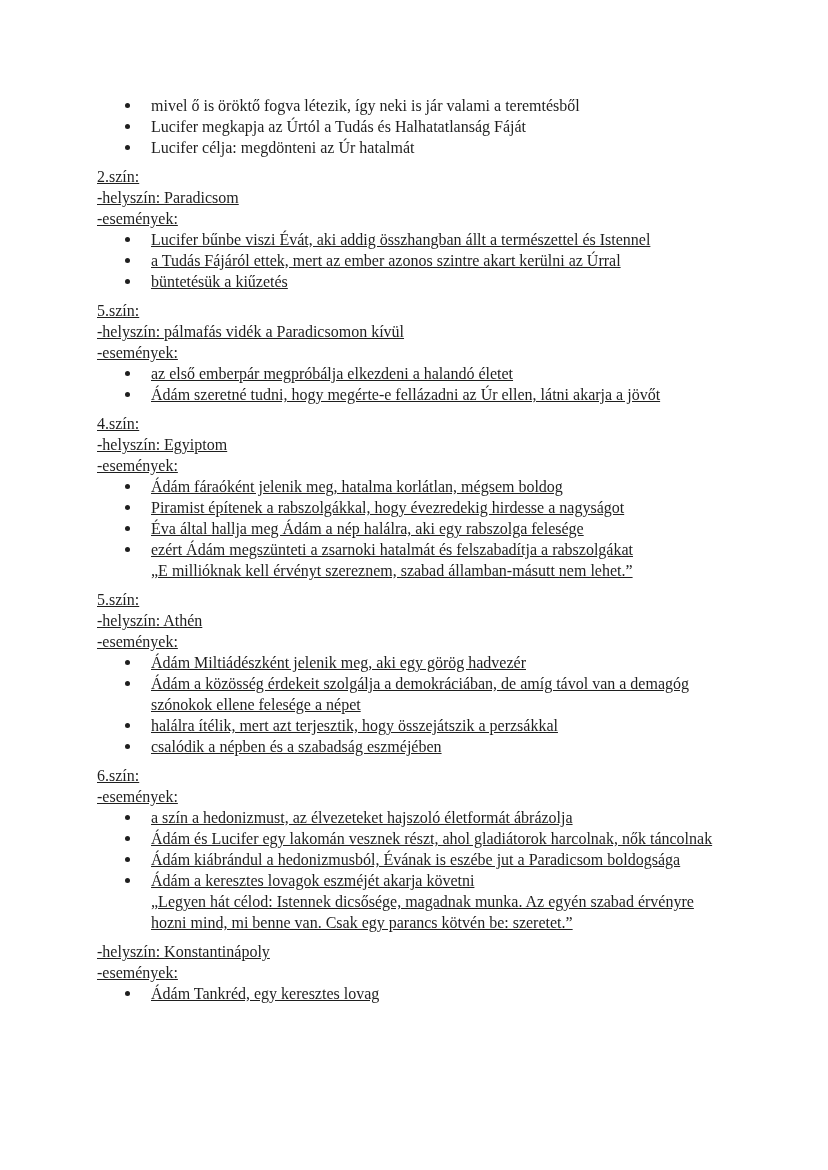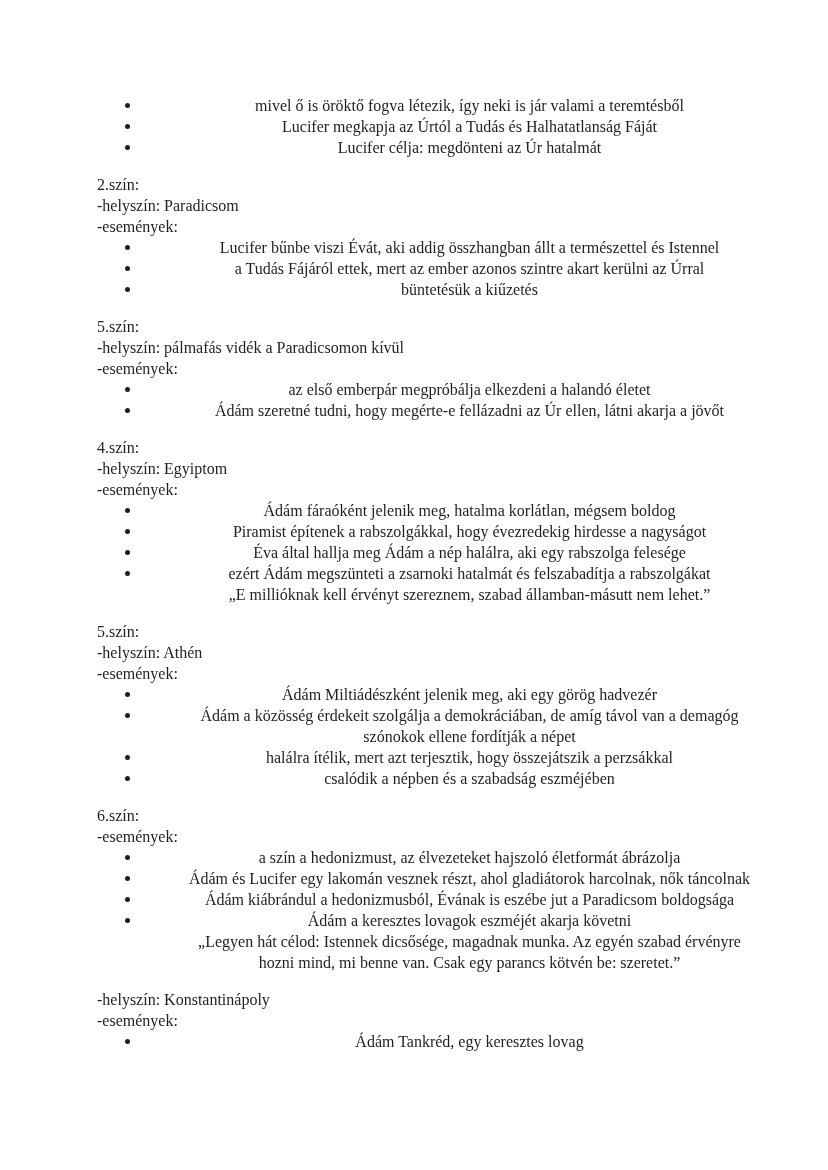--- a/index.html
+++ b/index.html
@@ -23,38 +23,38 @@
   p.line {
     margin: 0;
   }
   .line {
     white-space: nowrap;
   }
   ul.events {
     list-style: none;
     margin: 0;
     padding: 0;
-    text-align: center;
   }
   li.event {
     position: relative;
     padding-left: 54px;
   }
   li.event::before {
     content: "";
     position: absolute;
     left: 28px;
     top: 8px;
     width: 5px;
     height: 5px;
     border-radius: 50%;
     background: #1f1f1f;
   }
   .scene {
-    margin-top: 16px;
+    margin-top: 8px;
+    text-decoration: underline;
   }
 </style>
 </head>
 <body>
 
 <div class="page">
 
   <ul class="events">
     <li class="event">
       <div class="line">mivel ő is öröktő fogva létezik, így neki is jár valami a teremtésből</div>
@@ -122,21 +122,21 @@
   <section class="scene">
     <p class="line">5.szín:</p>
     <p class="line">-helyszín: Athén</p>
     <p class="line">-események:</p>
     <ul class="events">
       <li class="event">
         <div class="line">Ádám Miltiádészként jelenik meg, aki egy görög hadvezér</div>
       </li>
       <li class="event">
         <div class="line">Ádám a közösség érdekeit szolgálja a demokráciában, de amíg távol van a demagóg</div>
-        <div class="line">szónokok ellene fordítják a népet</div>
+        <div class="line">szónokok ellene felesége a népet</div>
       </li>
       <li class="event">
         <div class="line">halálra ítélik, mert azt terjesztik, hogy összejátszik a perzsákkal</div>
       </li>
       <li class="event">
         <div class="line">csalódik a népben és a szabadság eszméjében</div>
       </li>
     </ul>
   </section>
 

